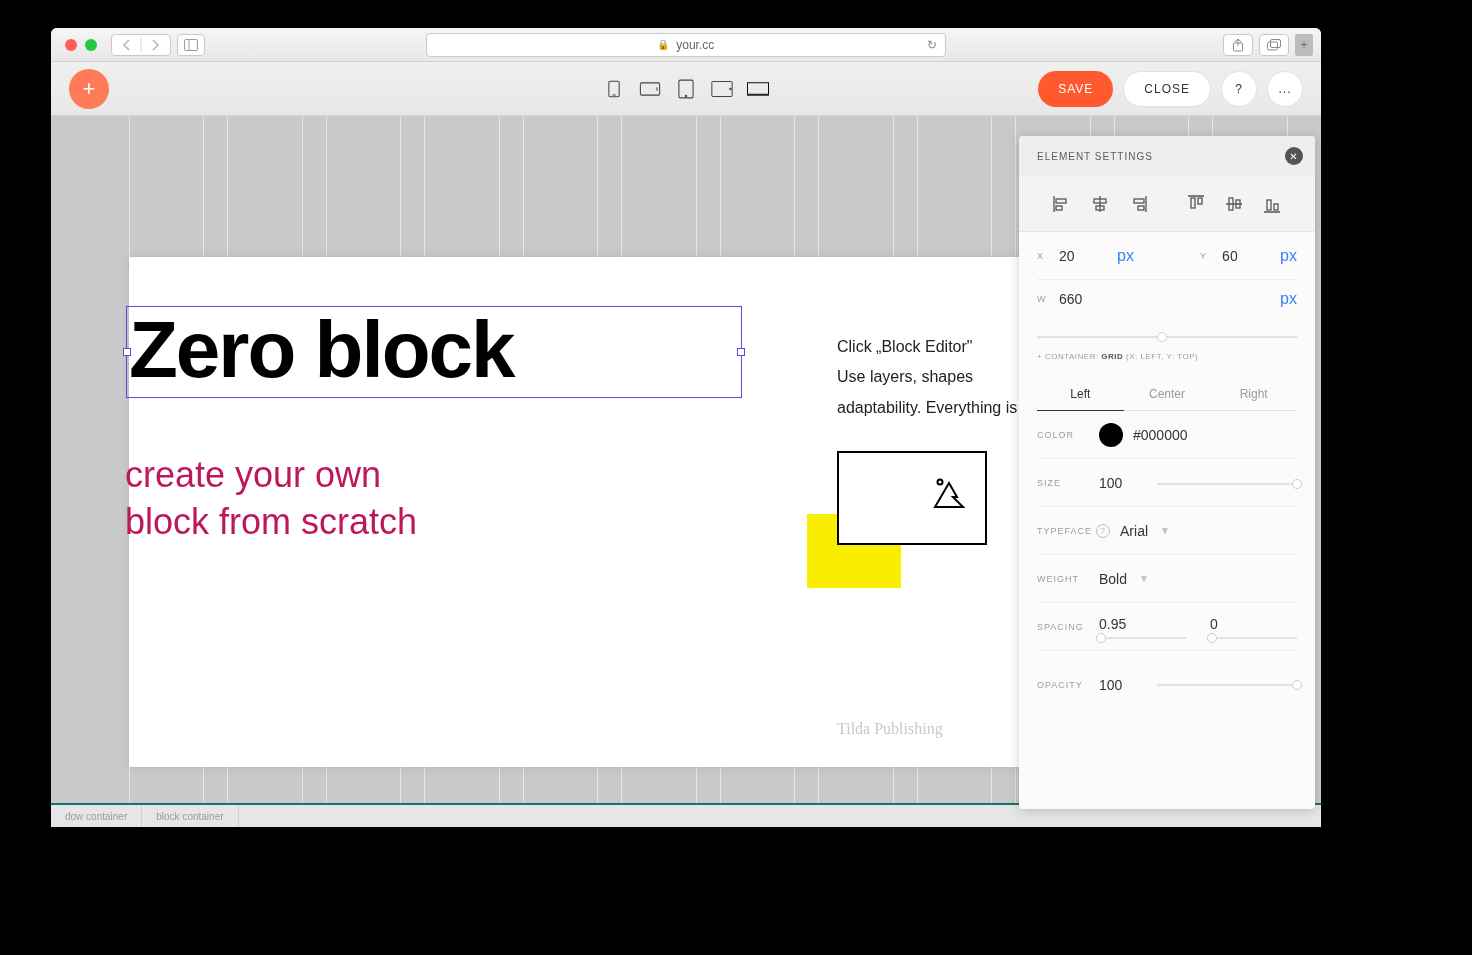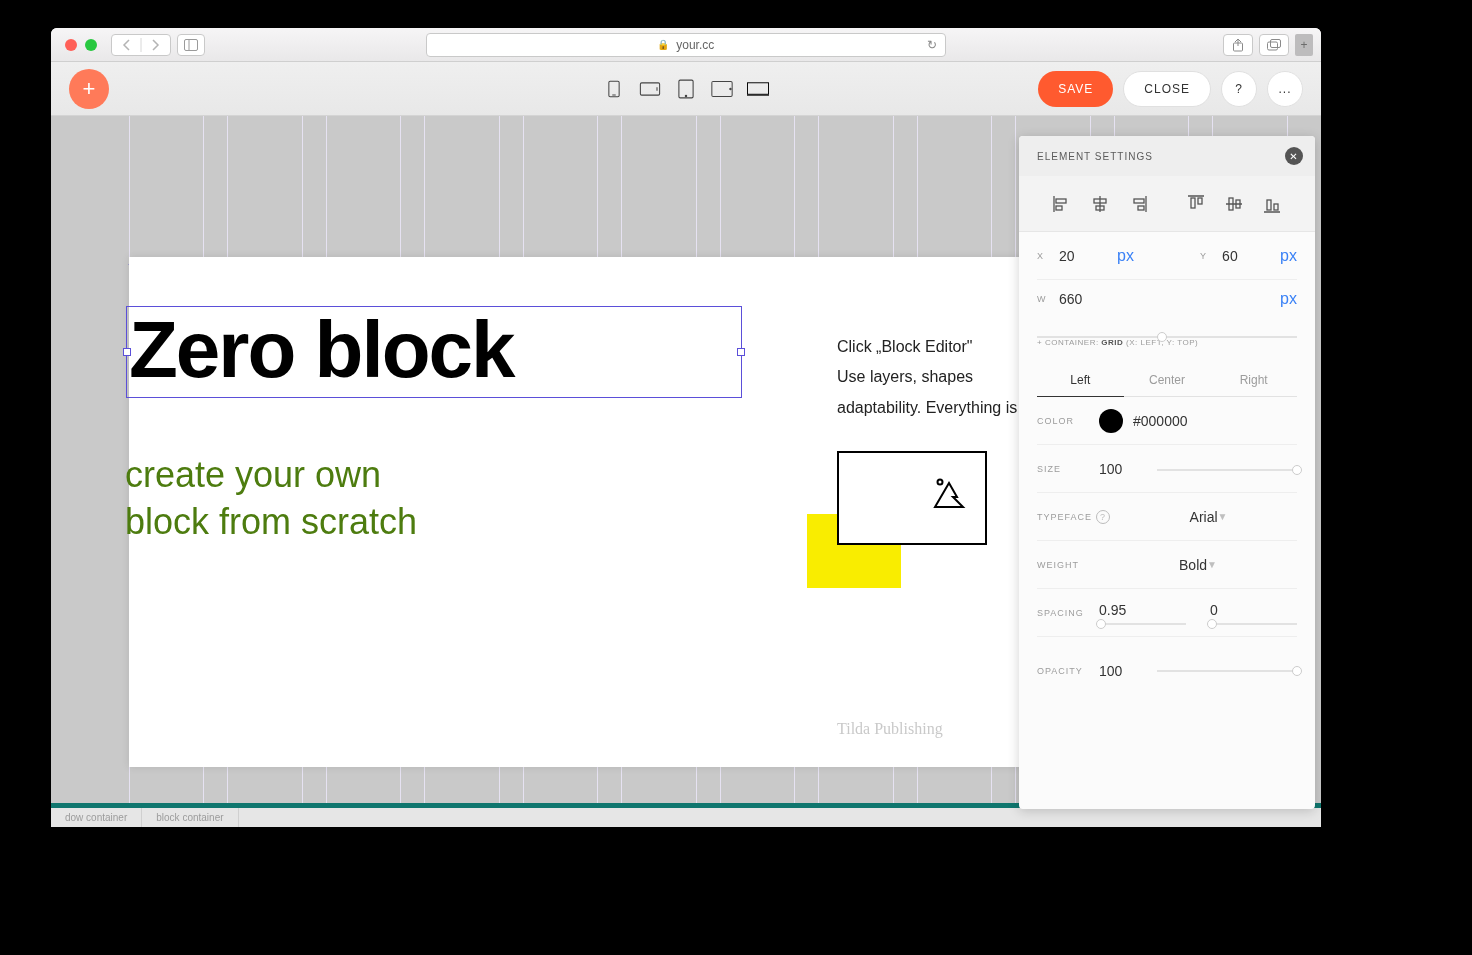--- a/index.html
+++ b/index.html
@@ -46,29 +46,29 @@
   .guides .vline{position:absolute;top:0;bottom:0;width:1px;background:#e6e2f2;}
   .artboard{position:absolute;left:78px;top:141px;width:1150px;height:510px;background:#fff;box-shadow:0 0 8px rgba(0,0,0,0.1);}
   .origin-cross{position:absolute;left:77px;top:140px;color:#5b4fd9;font-size:14px;pointer-events:none;}
   
   .heading{position:absolute;left:0px;top:53px;color:#000;font-weight:700;font-size:80px;letter-spacing:-2px;font-family:Arial,sans-serif;line-height:1;}
   .sel{position:absolute;left:-3px;top:49px;width:616px;height:92px;border:1px solid #5b4fd9;}
   .handle{position:absolute;width:8px;height:8px;border:1px solid #5b4fd9;background:#fff;}
   .handle.l{left:-4px;top:calc(50% - 4px);}
   .handle.r{right:-4px;top:calc(50% - 4px);}
   
-  .subhead{position:absolute;left:-4px;top:195px;color:#4d7c0f;font-size:36px;font-family:Arial,sans-serif;line-height:1.3;}
+  .subhead{position:absolute;left:-4px;top:195px;color:#be185d;font-size:36px;font-family:Arial,sans-serif;line-height:1.3;}
   .paragraph{position:absolute;left:708px;top:75px;font-size:16px;color:#222;line-height:1.9;font-family:Georgia,serif;}
   .credit{position:absolute;left:708px;top:463px;font-size:16px;color:#c9c9c9;font-family:Georgia,serif;}
   
   .yellow{position:absolute;left:678px;top:257px;width:94px;height:74px;background:#f9ed00;}
   .imgbox{position:absolute;left:708px;top:194px;width:150px;height:94px;border:2px solid #000;background:#fff;}
   .imgbox svg{position:absolute;right:14px;top:18px;}
   
-  .statusbar{position:absolute;left:0;right:0;bottom:0;height:24px;background:#e6e6e6;border-top:5px solid #0f766e;display:flex;align-items:center;font-size:10px;color:#9c9c9c;}
+  .statusbar{position:absolute;left:0;right:0;bottom:0;height:24px;background:#e6e6e6;border-top:2px solid #0f766e;display:flex;align-items:center;font-size:10px;color:#9c9c9c;}
   .statusbar span{padding:0 14px;border-right:1px solid #d0d0d0;height:100%;display:flex;align-items:center;}
   
   .panel{
     position:absolute; right:6px; top:94px; width:296px; bottom:18px;
     background:#fbfbfb; border-radius:4px; box-shadow:0 2px 12px rgba(0,0,0,0.18);
     display:flex;flex-direction:column;overflow:hidden;margin-top:14px;
   }
   .panel-head{height:40px;background:#eee;display:flex;align-items:center;padding:0 18px;font-size:10px;letter-spacing:1px;color:#5b5b5b;position:relative;}
   .panel-close{position:absolute;right:12px;width:18px;height:18px;border-radius:50%;background:#545454;color:#fff;display:flex;align-items:center;justify-content:center;font-size:10px;}
   .align-row{height:56px;background:#f3f3f3;display:flex;align-items:center;justify-content:space-around;padding:0 14px;border-bottom:1px solid #e6e6e6;}
@@ -82,21 +82,21 @@
   .inp{font-size:14px;color:#333;border:none;background:transparent;width:48px;}
   .unit{font-size:16px;color:#3b82f6;}
   .slider{width:90px;height:2px;background:#e2e2e2;position:relative;margin-top:18px;}
   .slider .thumb{width:10px;height:10px;border-radius:50%;background:#fff;border:1px solid #ccc;position:absolute;top:-4px;}
   .meta{font-size:8px;letter-spacing:0.5px;color:#9c9c9c;padding:4px 0 12px;}
   .meta b{color:#555;}
   .tabs{display:flex;height:34px;margin-top:4px;}
   .tabs .t{flex:1;display:flex;align-items:center;justify-content:center;font-size:12px;color:#9c9c9c;border-bottom:1px solid #e2e2e2;}
   .tabs .t.active{color:#333;border-bottom:1px solid #333;}
   .swatch{width:24px;height:24px;border-radius:50%;background:#000;}
-  .dd{flex:1;display:flex;justify-content:center;align-items:center;font-size:14px;color:#333;}
+  .dd{flex:1;display:flex;justify-content:flex-start;align-items:center;font-size:14px;color:#333;gap:12px;}
   .chev{color:#bfbfbf;font-size:10px;}
   .qmark{width:14px;height:14px;border-radius:50%;border:1px solid #bcbcbc;color:#bcbcbc;font-size:9px;display:inline-flex;align-items:center;justify-content:center;margin-left:4px;}
 </style>
 </head>
 <body>
 
 <div class="browser">
   <div class="chrome">
     <div class="traffic">
       <div class="dot red"></div>
@@ -295,21 +295,21 @@
       </div>
       <div class="row noborder" style="height:38px">
         <span class="lbl" style="min-width:12px">W</span>
         <input class="inp" value="660" style="">
         <span style="flex:1"></span>
         <span class="unit">px</span>
       </div>
       <div class="slider" style="width:100%">
           <div class="thumb" style="left:46%"></div>
         </div>
-      <div class="meta" style="padding-top:0">
+      <div class="meta" style="padding-top:14px">
         <span>+ CONTAINER: </span><b>GRID</b><span> (X: LEFT, Y: TOP)</span>
       </div>
       <div class="tabs">
         <div class="t active">Left</div>
         <div class="t">Center</div>
         <div class="t">Right</div>
       </div>
       <div class="row">
         <span class="lbl">COLOR</span>
         <div class="swatch"></div>

